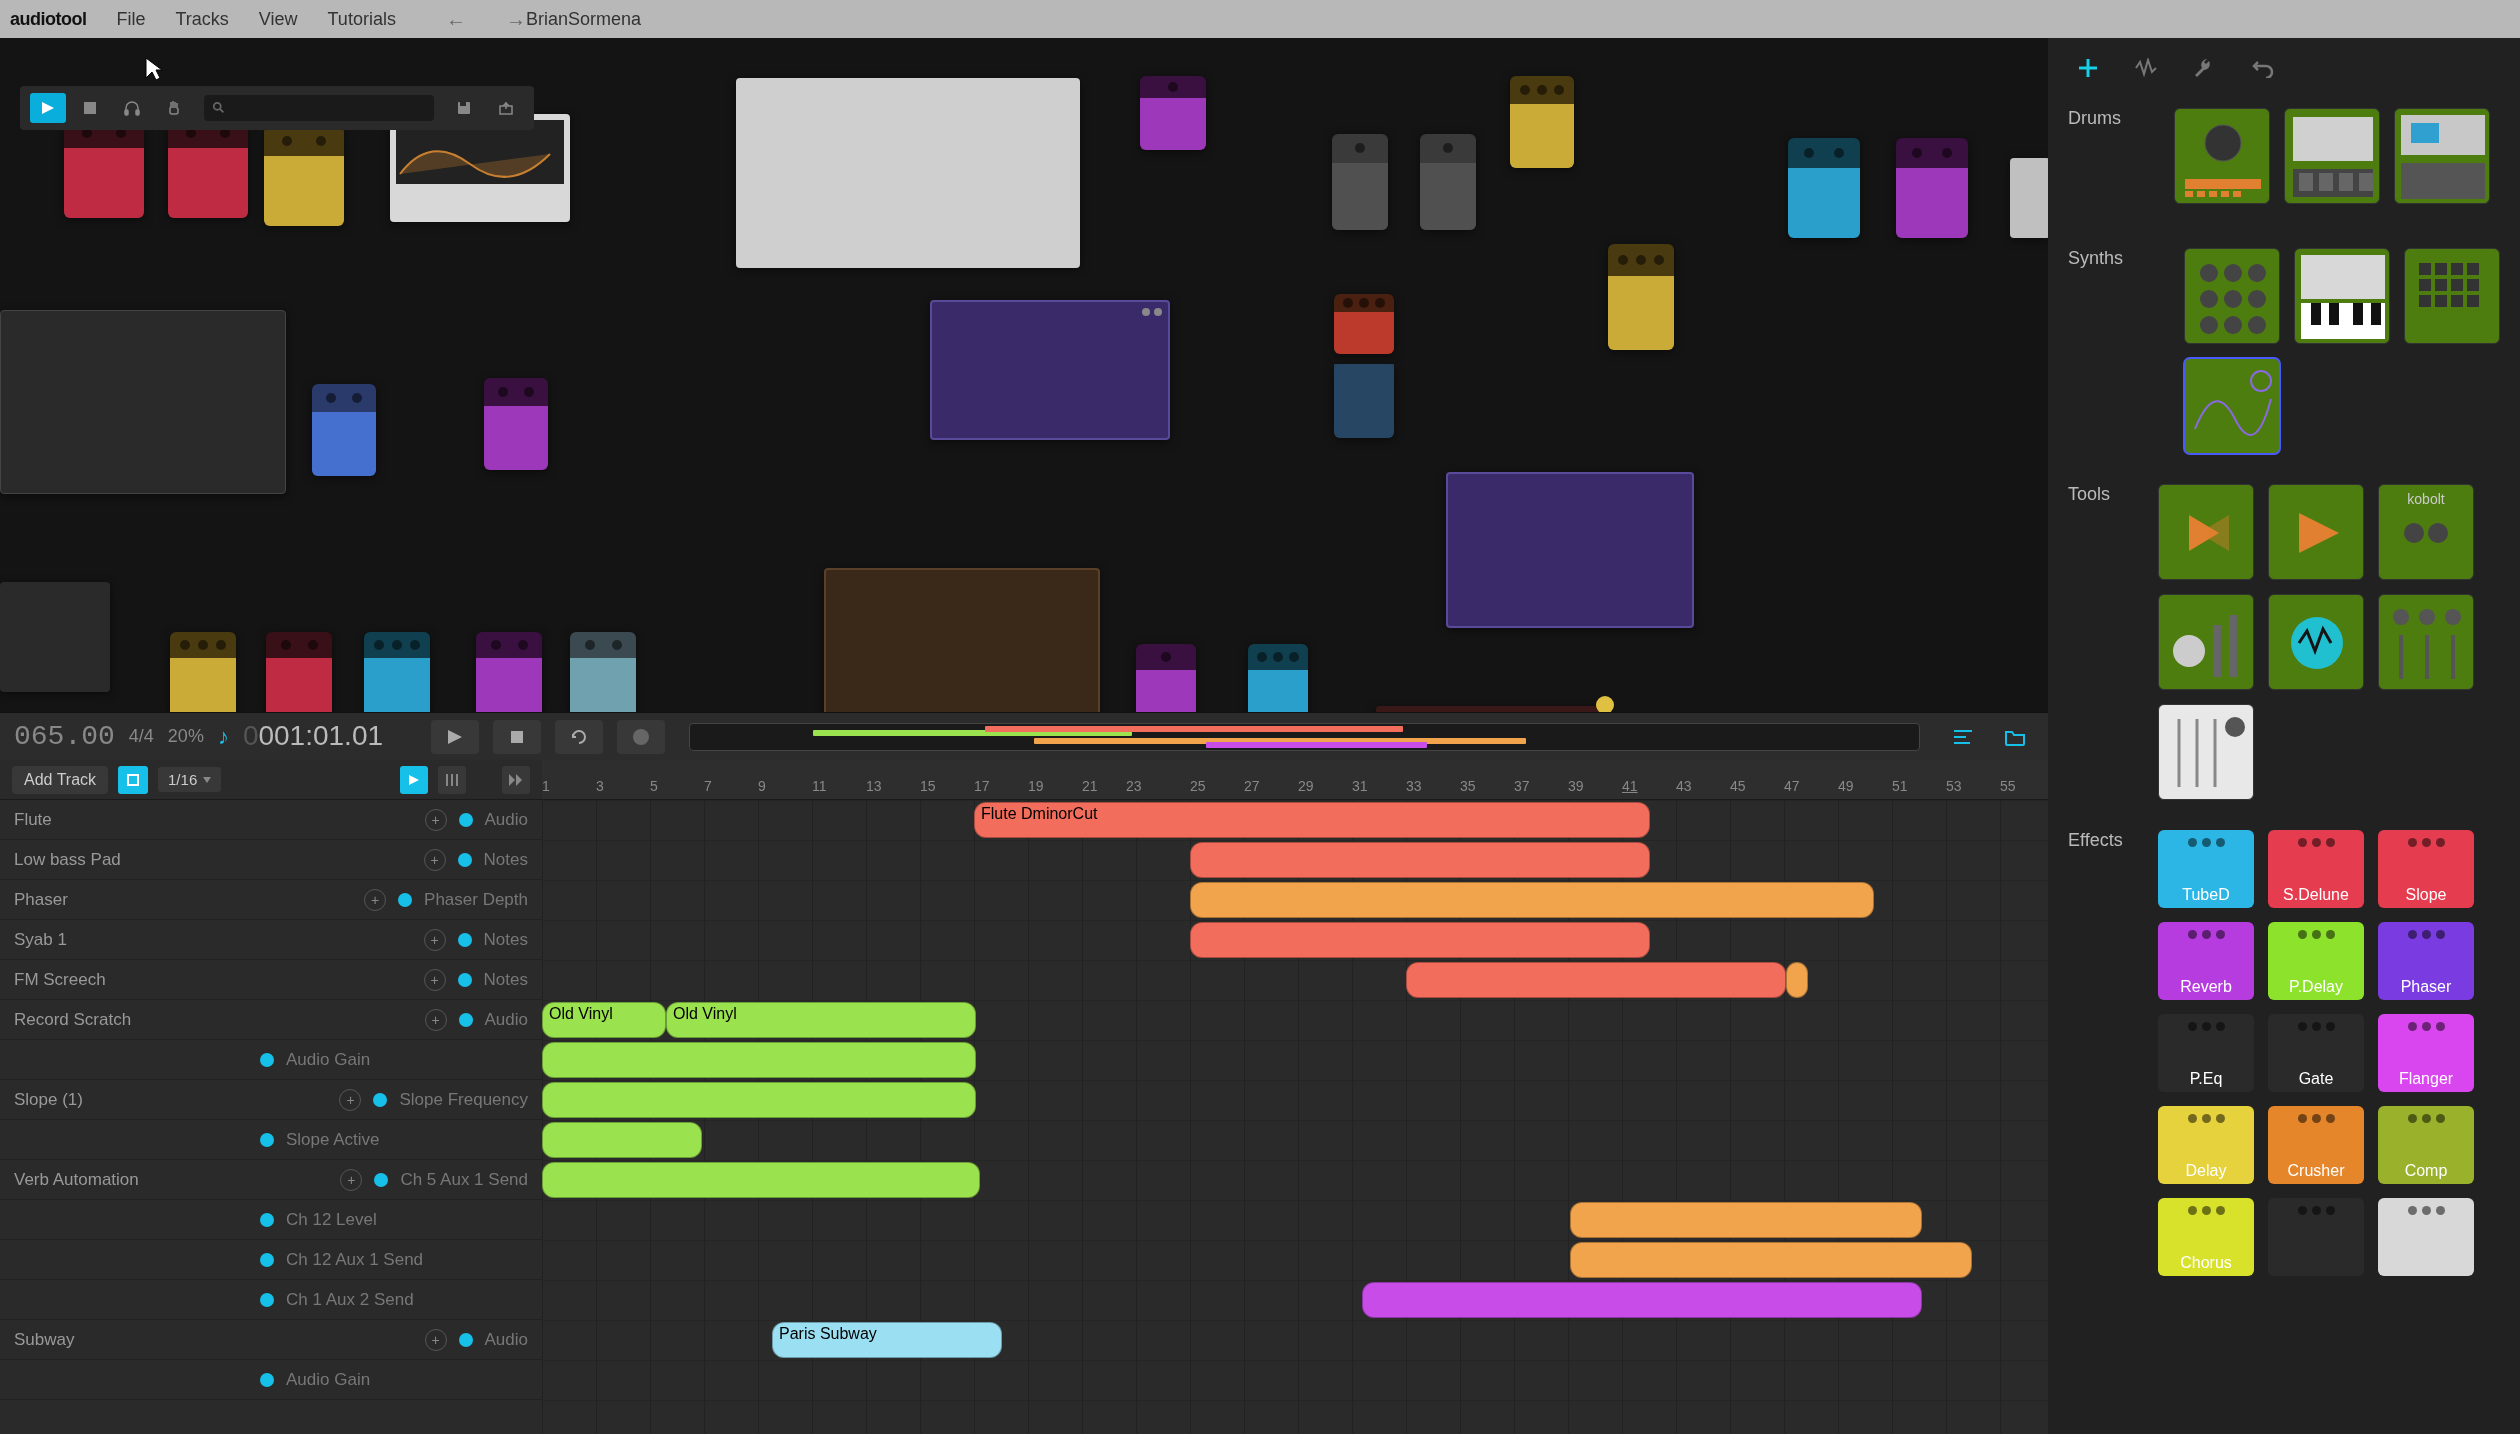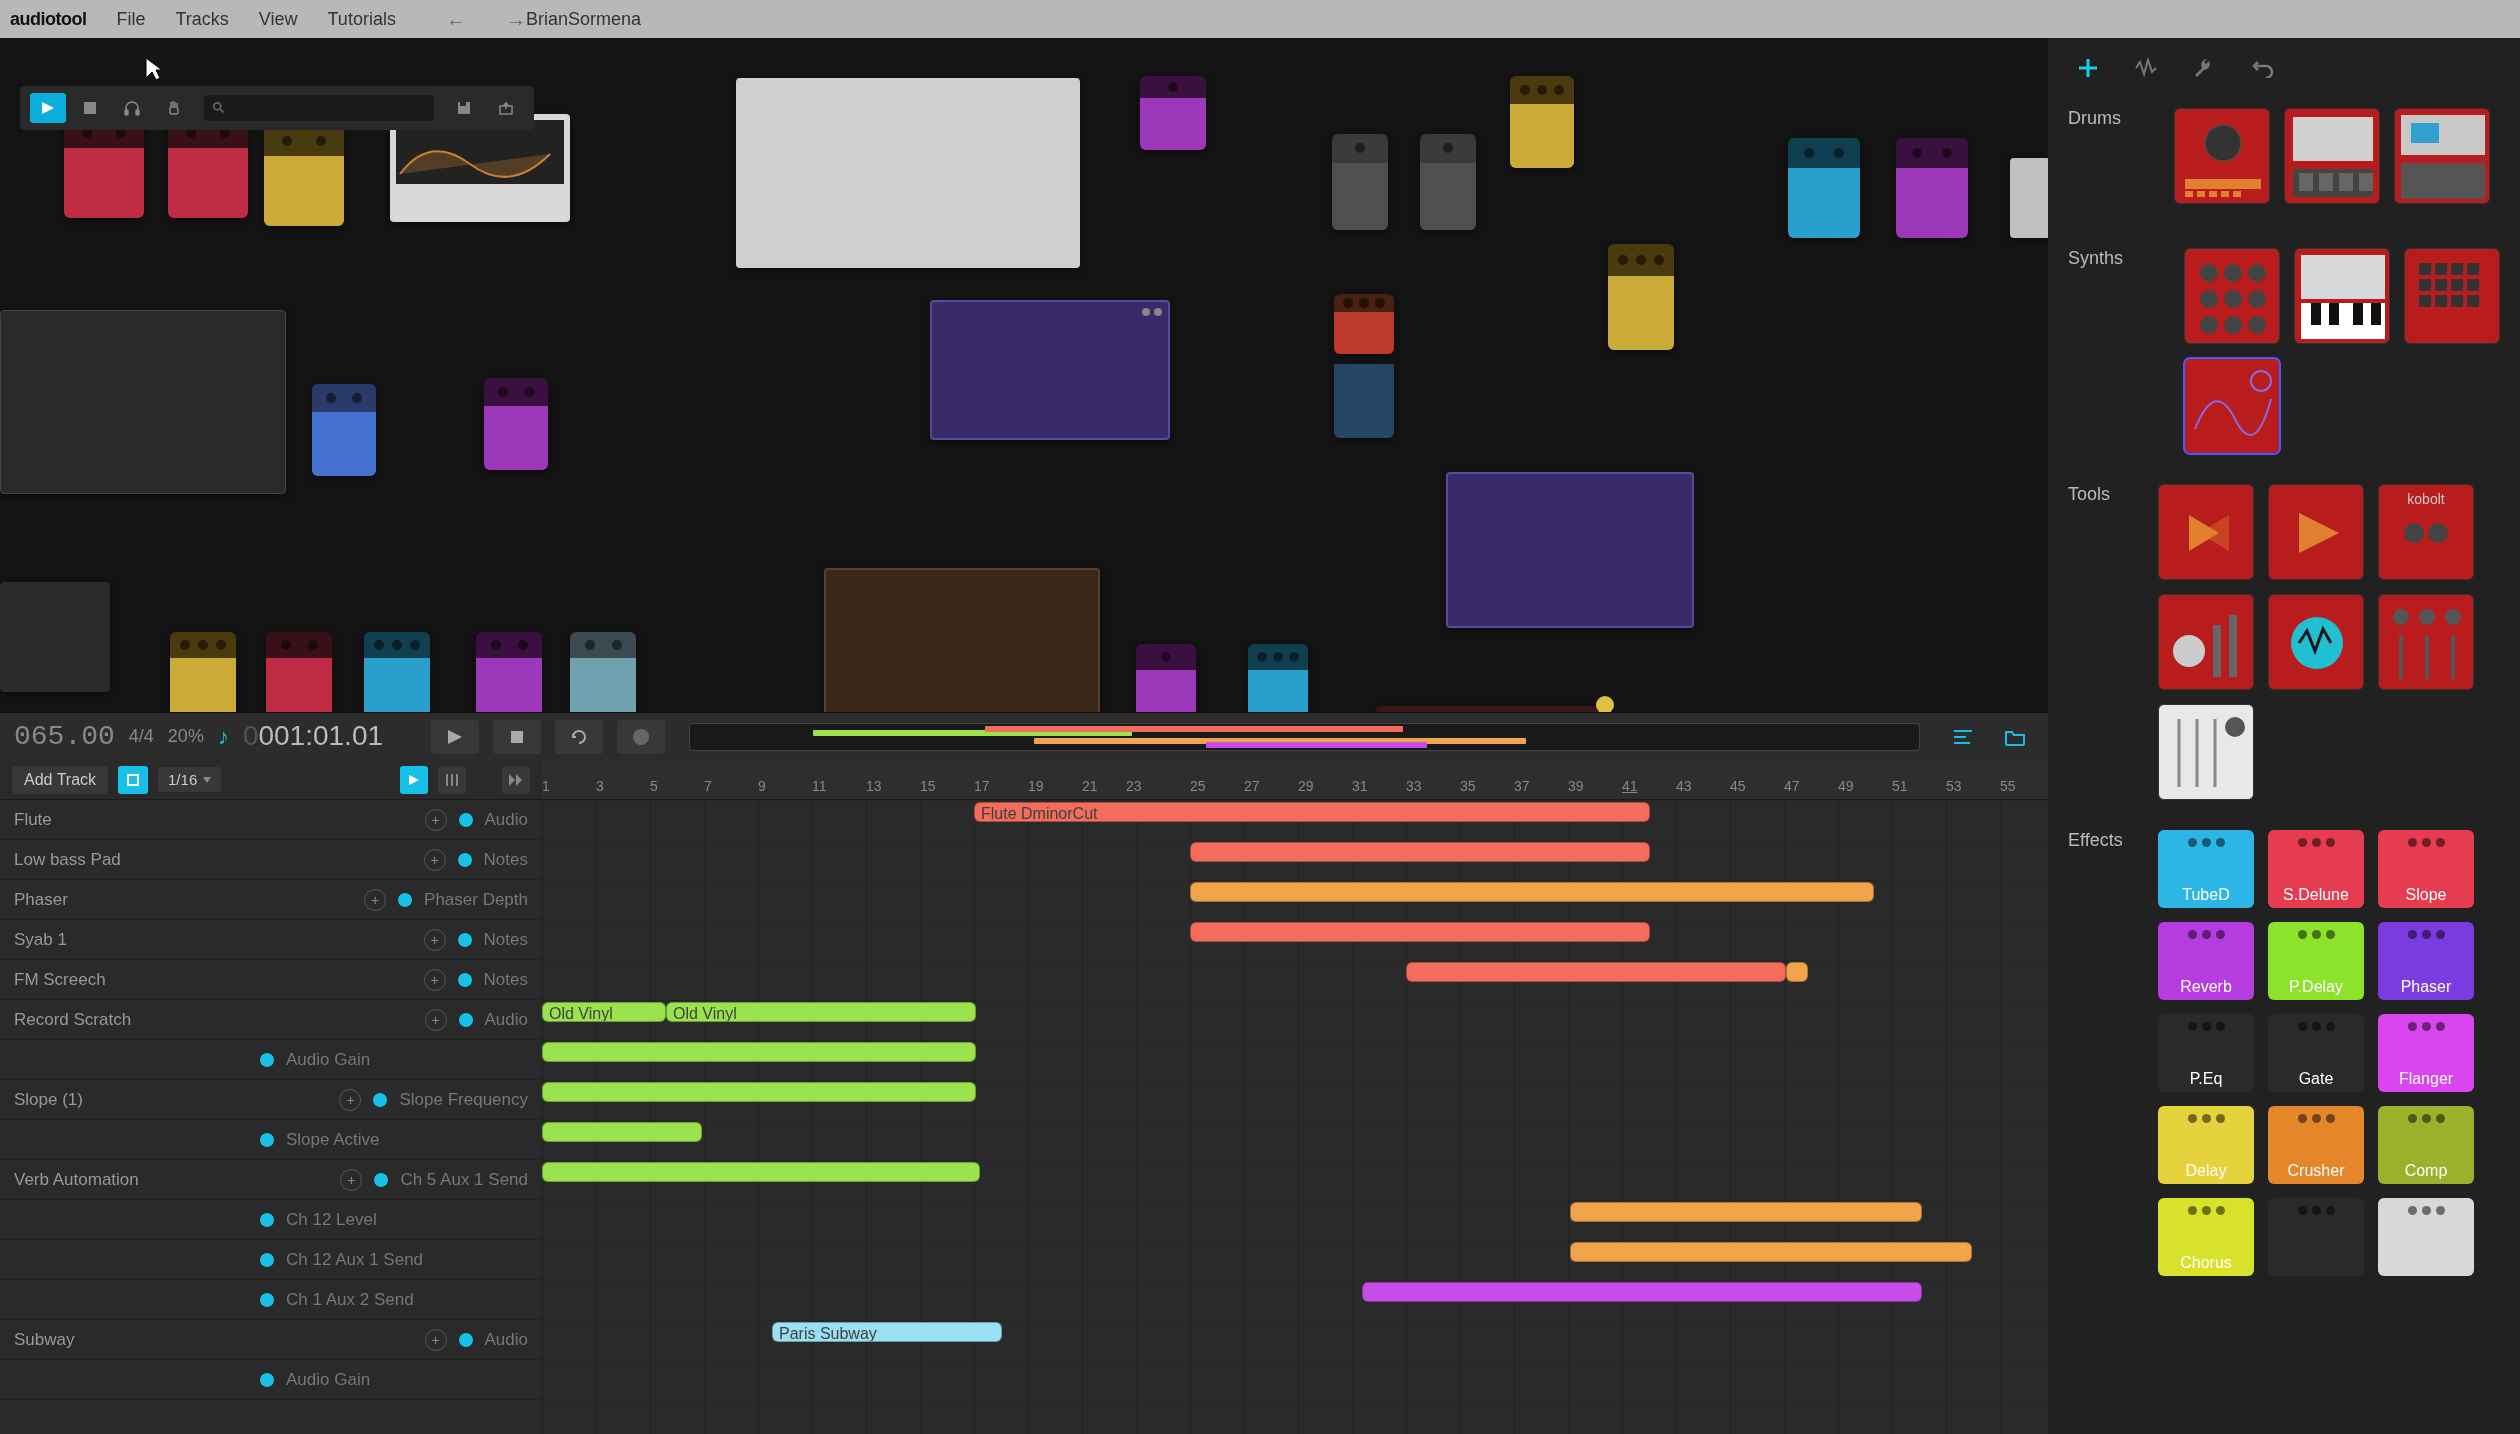--- a/index.html
+++ b/index.html
@@ -67,31 +67,31 @@
 
 
 .timeline-grid { flex:1; position:relative; background:#2a2a2a; overflow:hidden; }
 .ruler { height:40px; background:#2e2e2e; position:relative; border-bottom:1px solid #1a1a1a; display:flex; }
 .ruler-tick { position:absolute; top:18px; font-size:14px; color:#888; }
 .grid-bg { position:absolute; inset:40px 0 0 0; 
   background-image: repeating-linear-gradient(to right, #222 0, #222 1px, transparent 1px, transparent 54px),
                     repeating-linear-gradient(to bottom, #252525 0, #252525 1px, transparent 1px, transparent 40px);
   background-color:#2a2a2a;
 }
-.clip { position:absolute; height:20px; border-radius:6px; border:1px solid rgba(0,0,0,0.3); font-size:16px; color:#404040; padding:2px 6px; font-weight:500; overflow:hidden; }
+.clip { position:absolute; height:36px; border-radius:12px; border:1px solid rgba(0,0,0,0.3); font-size:16px; color:#000000; padding:2px 6px; font-weight:500; overflow:hidden; }
 
 
 .side-toolbar { height: 60px; display:flex; align-items:center; gap: 26px; padding: 0 24px; }
 .side-tool-btn { width:32px; height:32px; display:flex; align-items:center; justify-content:center; cursor:pointer; color:#777; }
 .side-tool-btn.active { color:#16d0e8; }
 .side-section { padding: 10px 20px 20px 20px; }
 .side-label { font-size:18px; color:#bbb; margin-bottom:6px; display:block; }
 .side-grid { display:flex; flex-wrap:wrap; gap:14px; }
 .side-row { display:flex; gap:14px; margin-bottom:14px; }
-.device-thumb { width:96px; height:96px; background:#b91c1c; border-radius:6px; border:1px solid #333; cursor:pointer; position:relative; overflow:hidden; display:flex; flex-direction:column; }
+.device-thumb { width:96px; height:96px; background:#4d7c0f; border-radius:6px; border:1px solid #333; cursor:pointer; position:relative; overflow:hidden; display:flex; flex-direction:column; }
 .device-thumb.selected { border:1px solid #4a5aff; box-shadow: 0 0 0 1px #4a5aff; }
 .effect-thumb { width:96px; height:78px; border-radius:6px; cursor:pointer; display:flex; flex-direction:column; justify-content:space-between; padding:8px 6px 4px 6px; font-size:15px; color:#fff; position:relative; }
 .effect-thumb .ek { display:flex; gap:5px; justify-content:center; }
 .effect-thumb .ek span { width:9px; height:9px; border-radius:50%; background:rgba(0,0,0,0.5); }
 .effect-thumb .el { text-align:center; font-size:16px; font-weight:500; }
 
 .cursor-arrow { position:absolute; pointer-events:none; z-index:9999; }
 </style>
 </head>
 <body>

